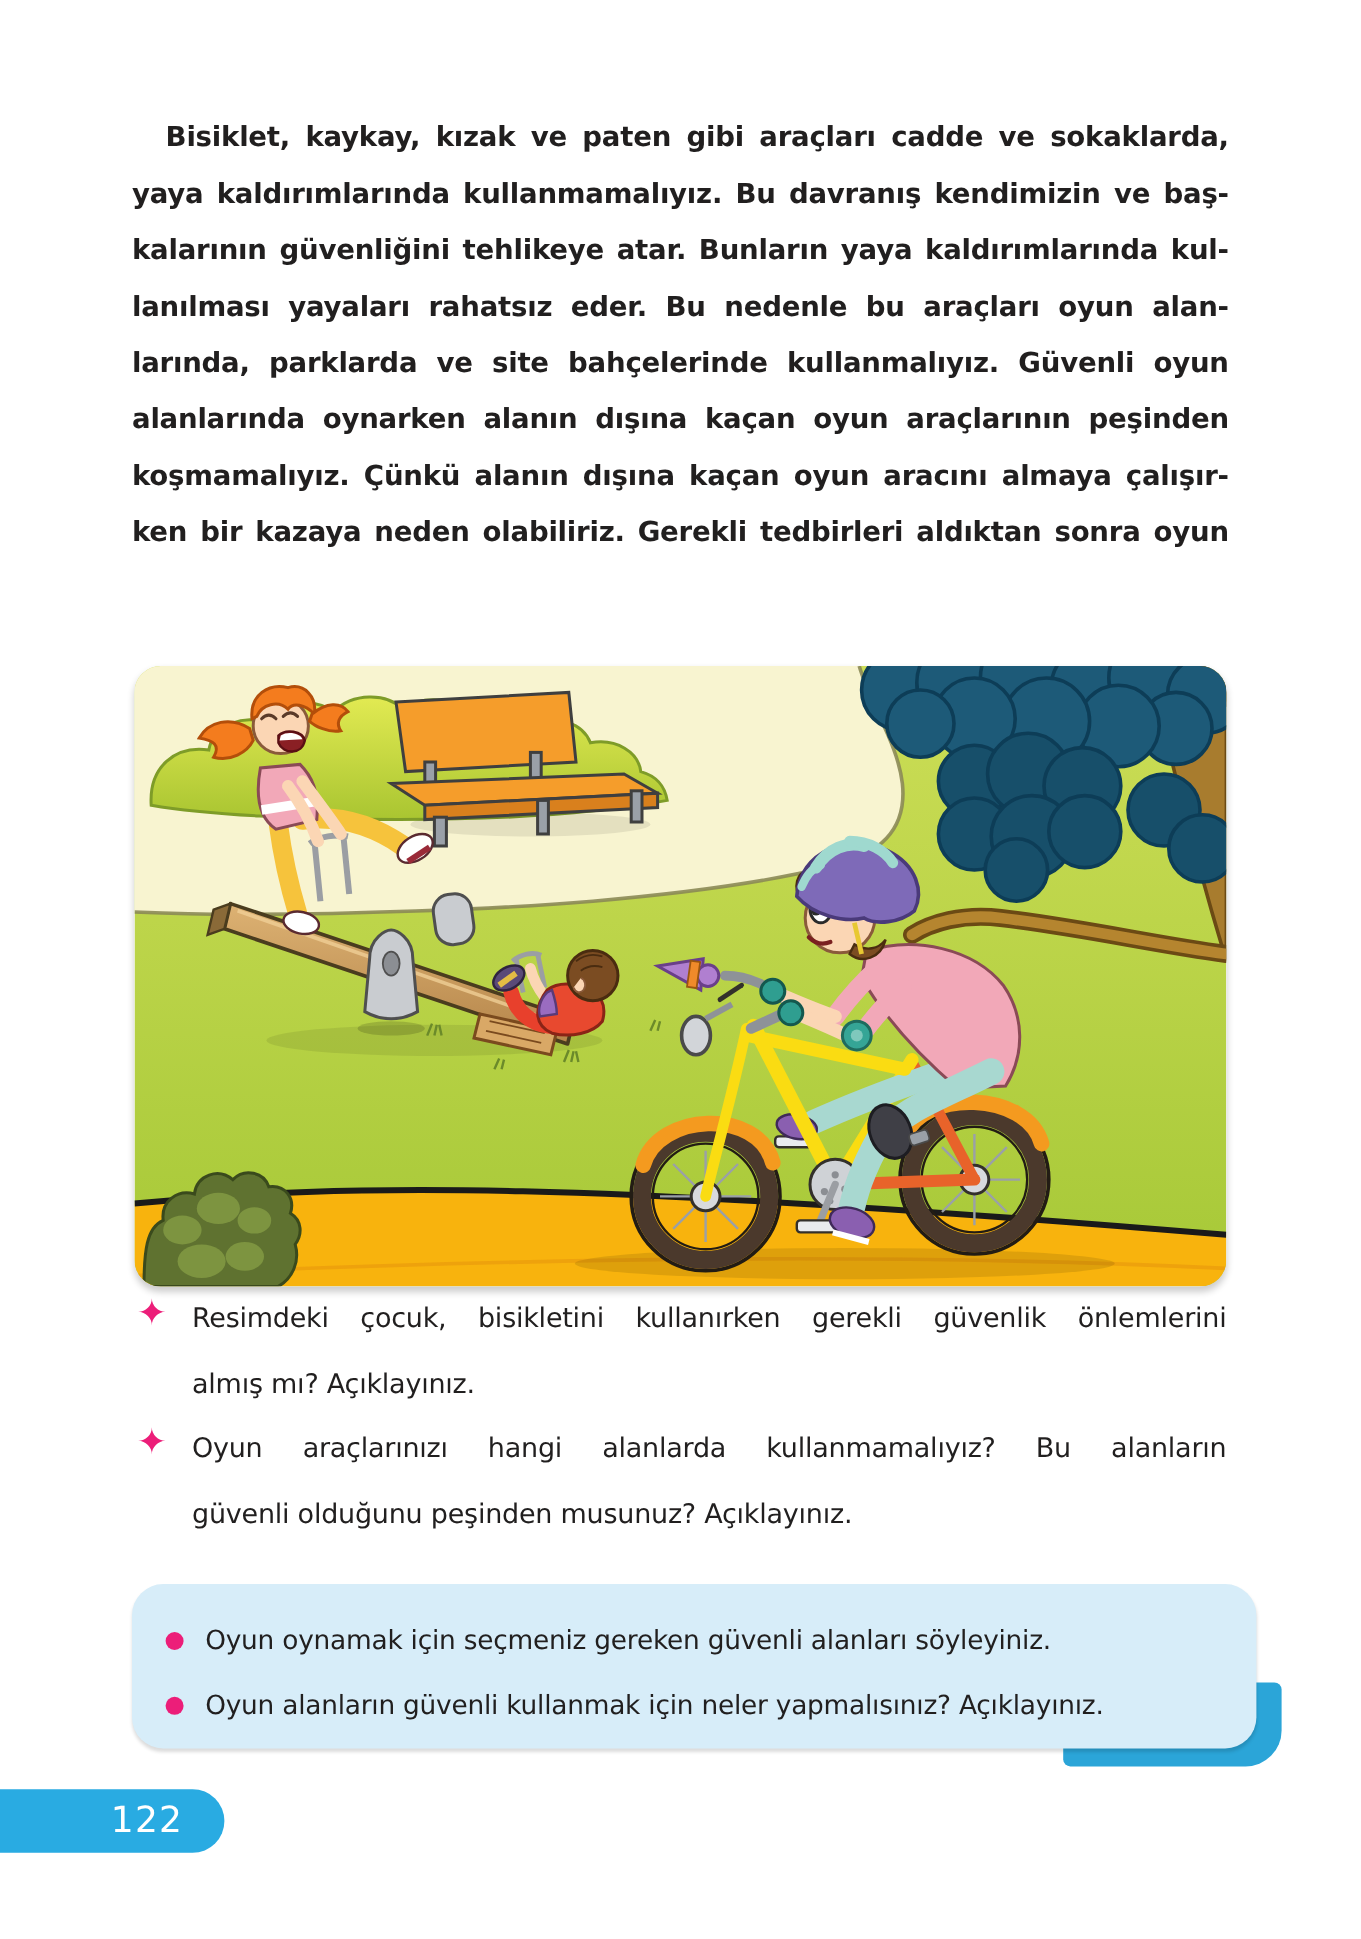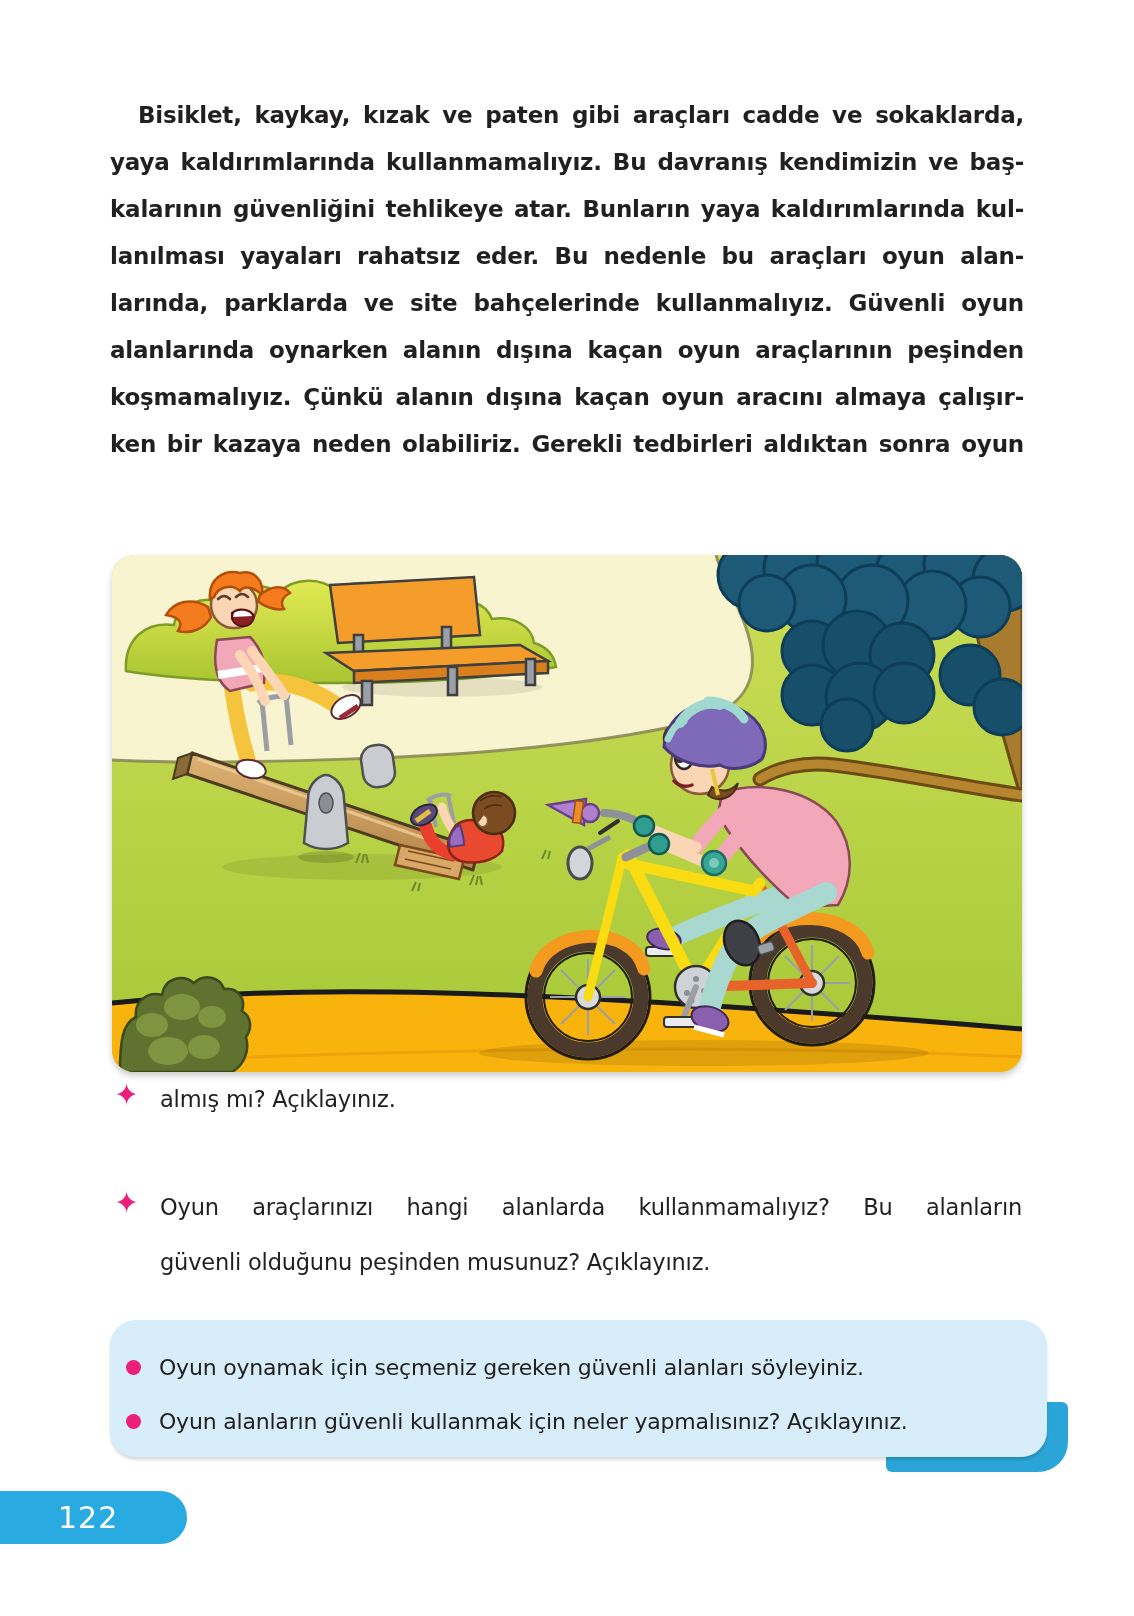--- a/index.html
+++ b/index.html
@@ -26,30 +26,30 @@
   #question-1 { top:1072px; }
   #question-2 { top:1180px; }
   
   .activity-accent {
     position:absolute; left:886px; top:1402px; width:182px; height:70px;
     background:#2ba5d8; border-radius:6px 6px 30px 6px;
   }
   .activity-box {
     position:absolute; left:110px; top:1320px; width:937px; height:137px;
     background:#d7edf9; border-radius:26px; box-shadow:0 3px 3px rgba(0,0,0,0.14);
-    box-sizing:border-box; padding:20px 16px 0 16px;
+    box-sizing:border-box; padding:20px 16px 0 28px;
   }
   .activity-item { display:flex; align-items:center; height:54px; }
   .activity-dot { width:15px; height:15px; border-radius:50%; background:#ec1e79; margin-right:18px; flex:none; }
   .activity-text { font-size:22px; letter-spacing:-0.2px; }
   
   .page-tab {
     position:absolute; left:0; top:1491px; width:187px; height:53px;
     background:#29abe2; border-radius:0 27px 27px 0;
-    display:flex; align-items:center; 
+    display:flex; align-items:center; justify-content:center;
     box-sizing:border-box; padding-left:58px;
     color:#fff; font-size:30px; letter-spacing:1px;
   }
 </style>
 </head>
 <body>
 
 <div class="page">
 
   <div class="paragraph">
@@ -276,20 +276,21 @@
         <path d="M358,330 l4,-10 M364,330 l2,-9 M370,330 l-2,-9"></path>
         <path d="M300,336 l4,-9 M306,336 l2,-8"></path>
         <path d="M430,304 l4,-9 M436,304 l2,-8"></path>
       </g>
     </svg>
   </div>
 
   <div class="question" id="question-1">
     <span class="q-star">✦</span>
     <div class="q-lines">
+      <div class="qline j">Resimdeki çocuk, bisikletini kullanırken gerekli güvenlik önlemlerini</div>
       <div class="qline">almış mı? Açıklayınız.</div>
     </div>
   </div>
 
   <div class="question" id="question-2">
     <span class="q-star">✦</span>
     <div class="q-lines">
       <div class="qline j">Oyun araçlarınızı hangi alanlarda kullanmamalıyız? Bu alanların</div>
       <div class="qline">güvenli olduğunu peşinden musunuz? Açıklayınız.</div>
     </div>

